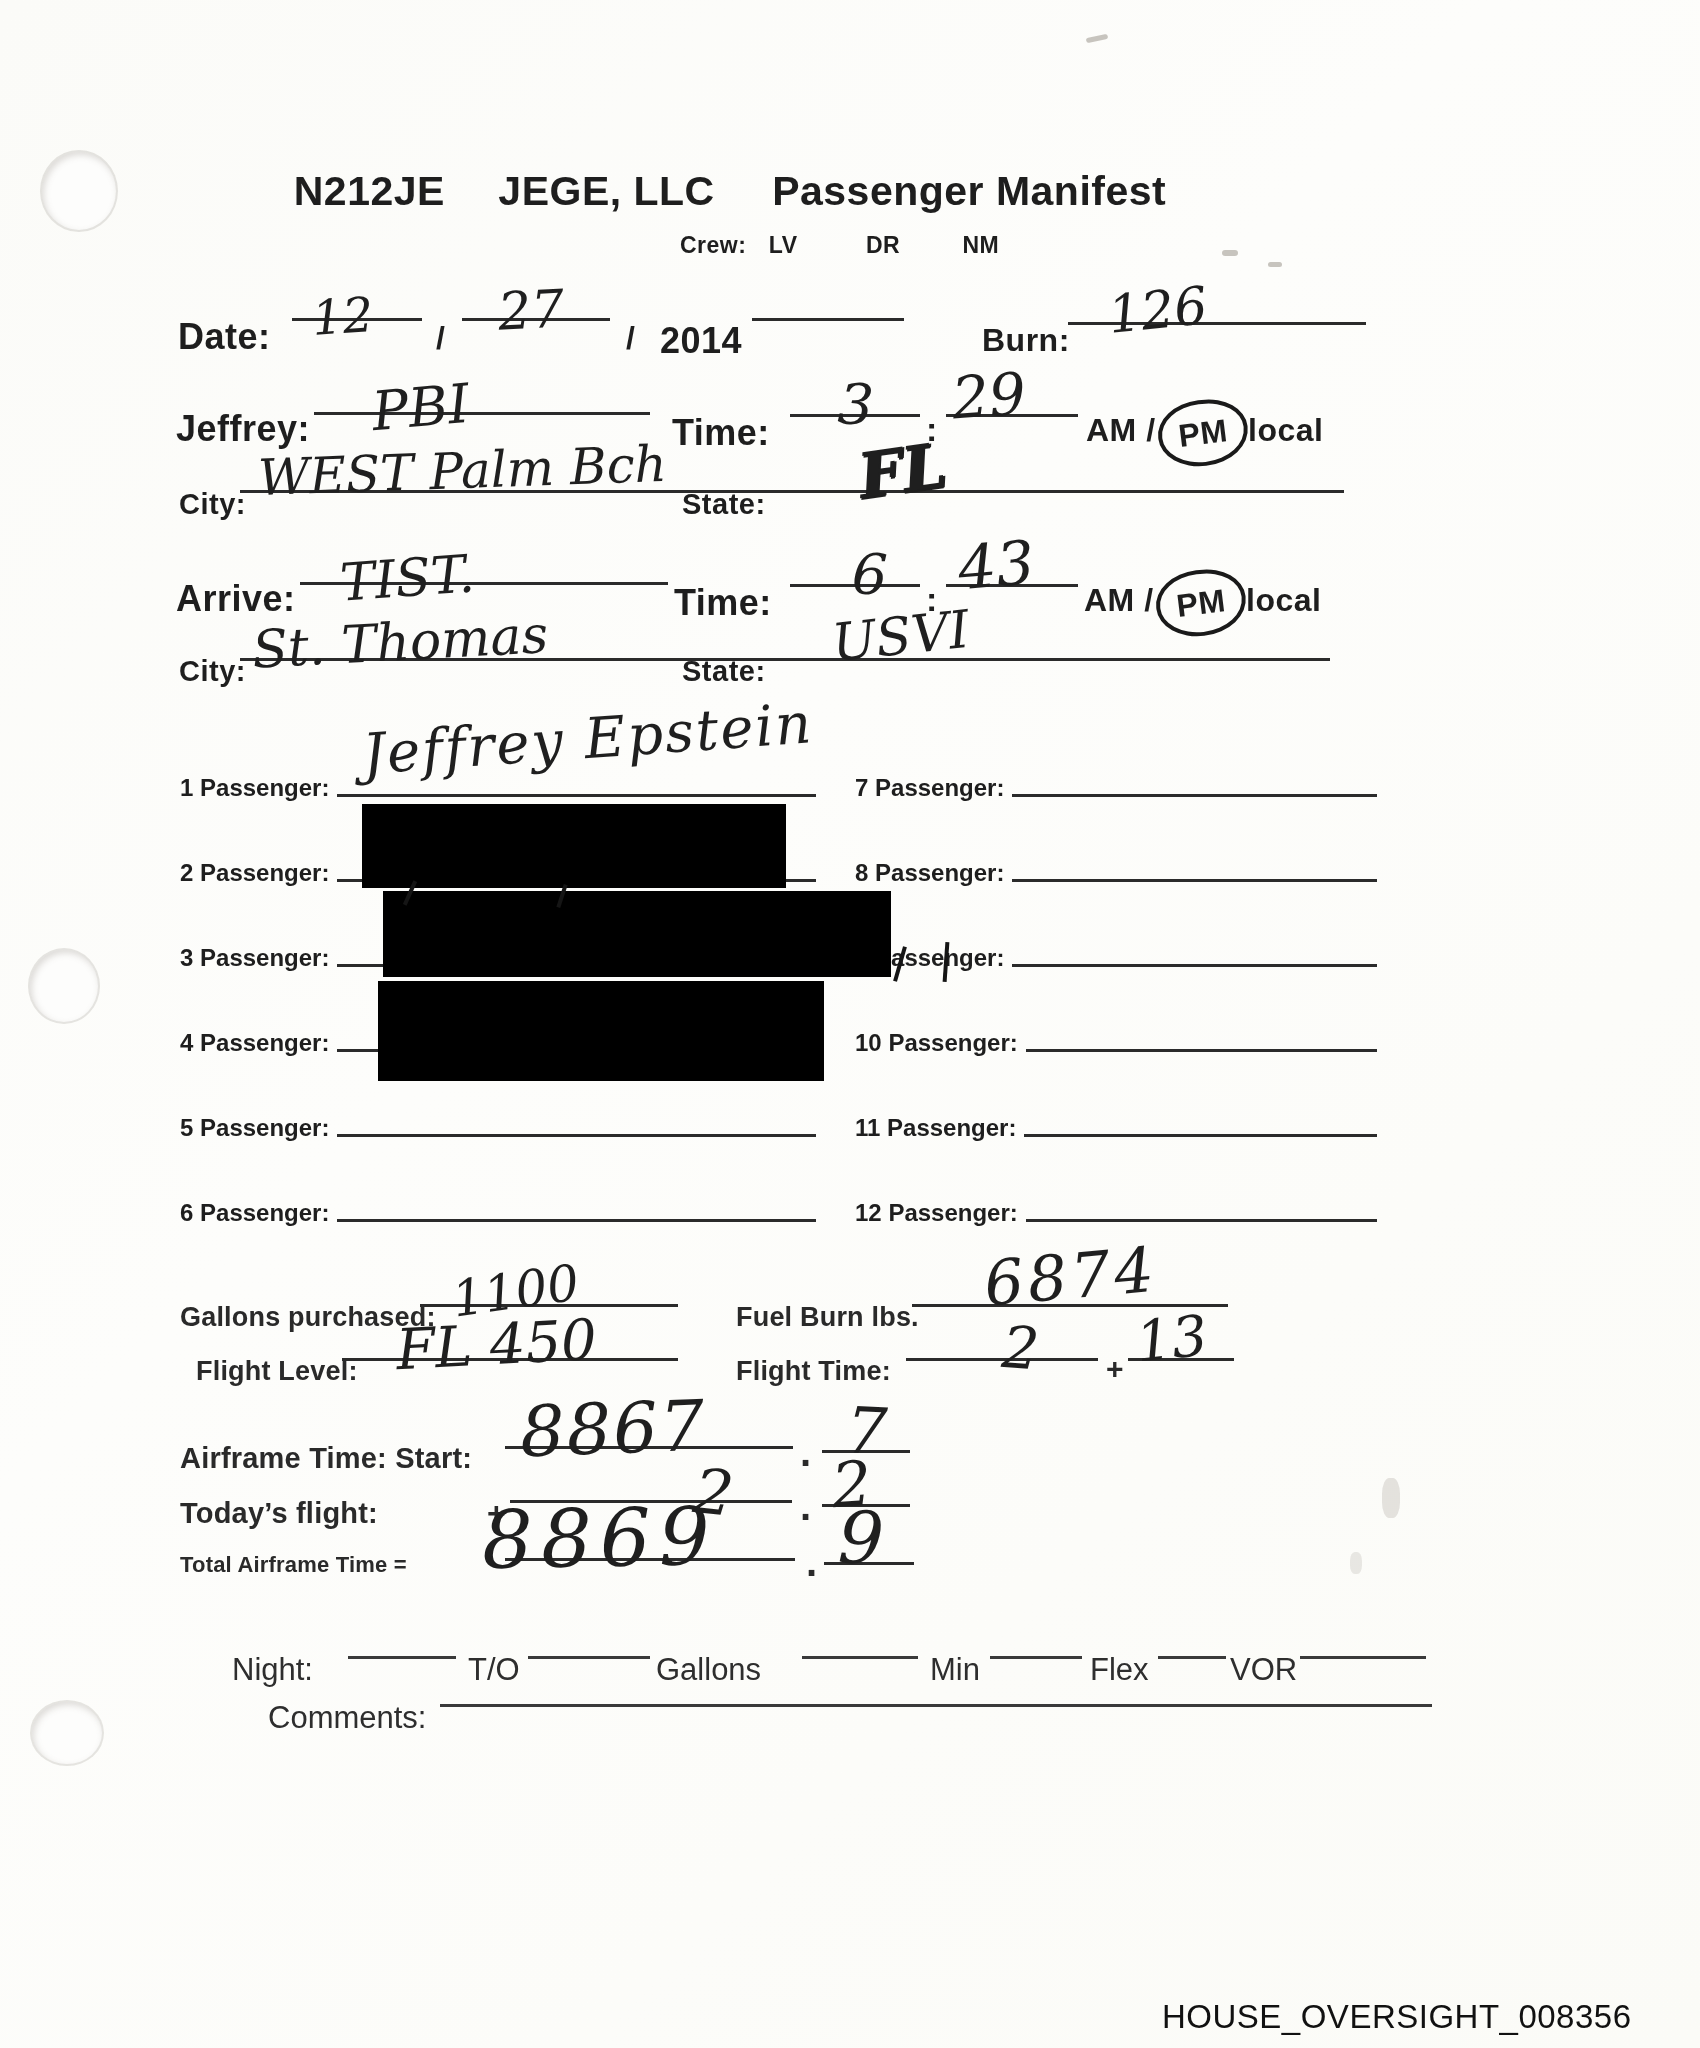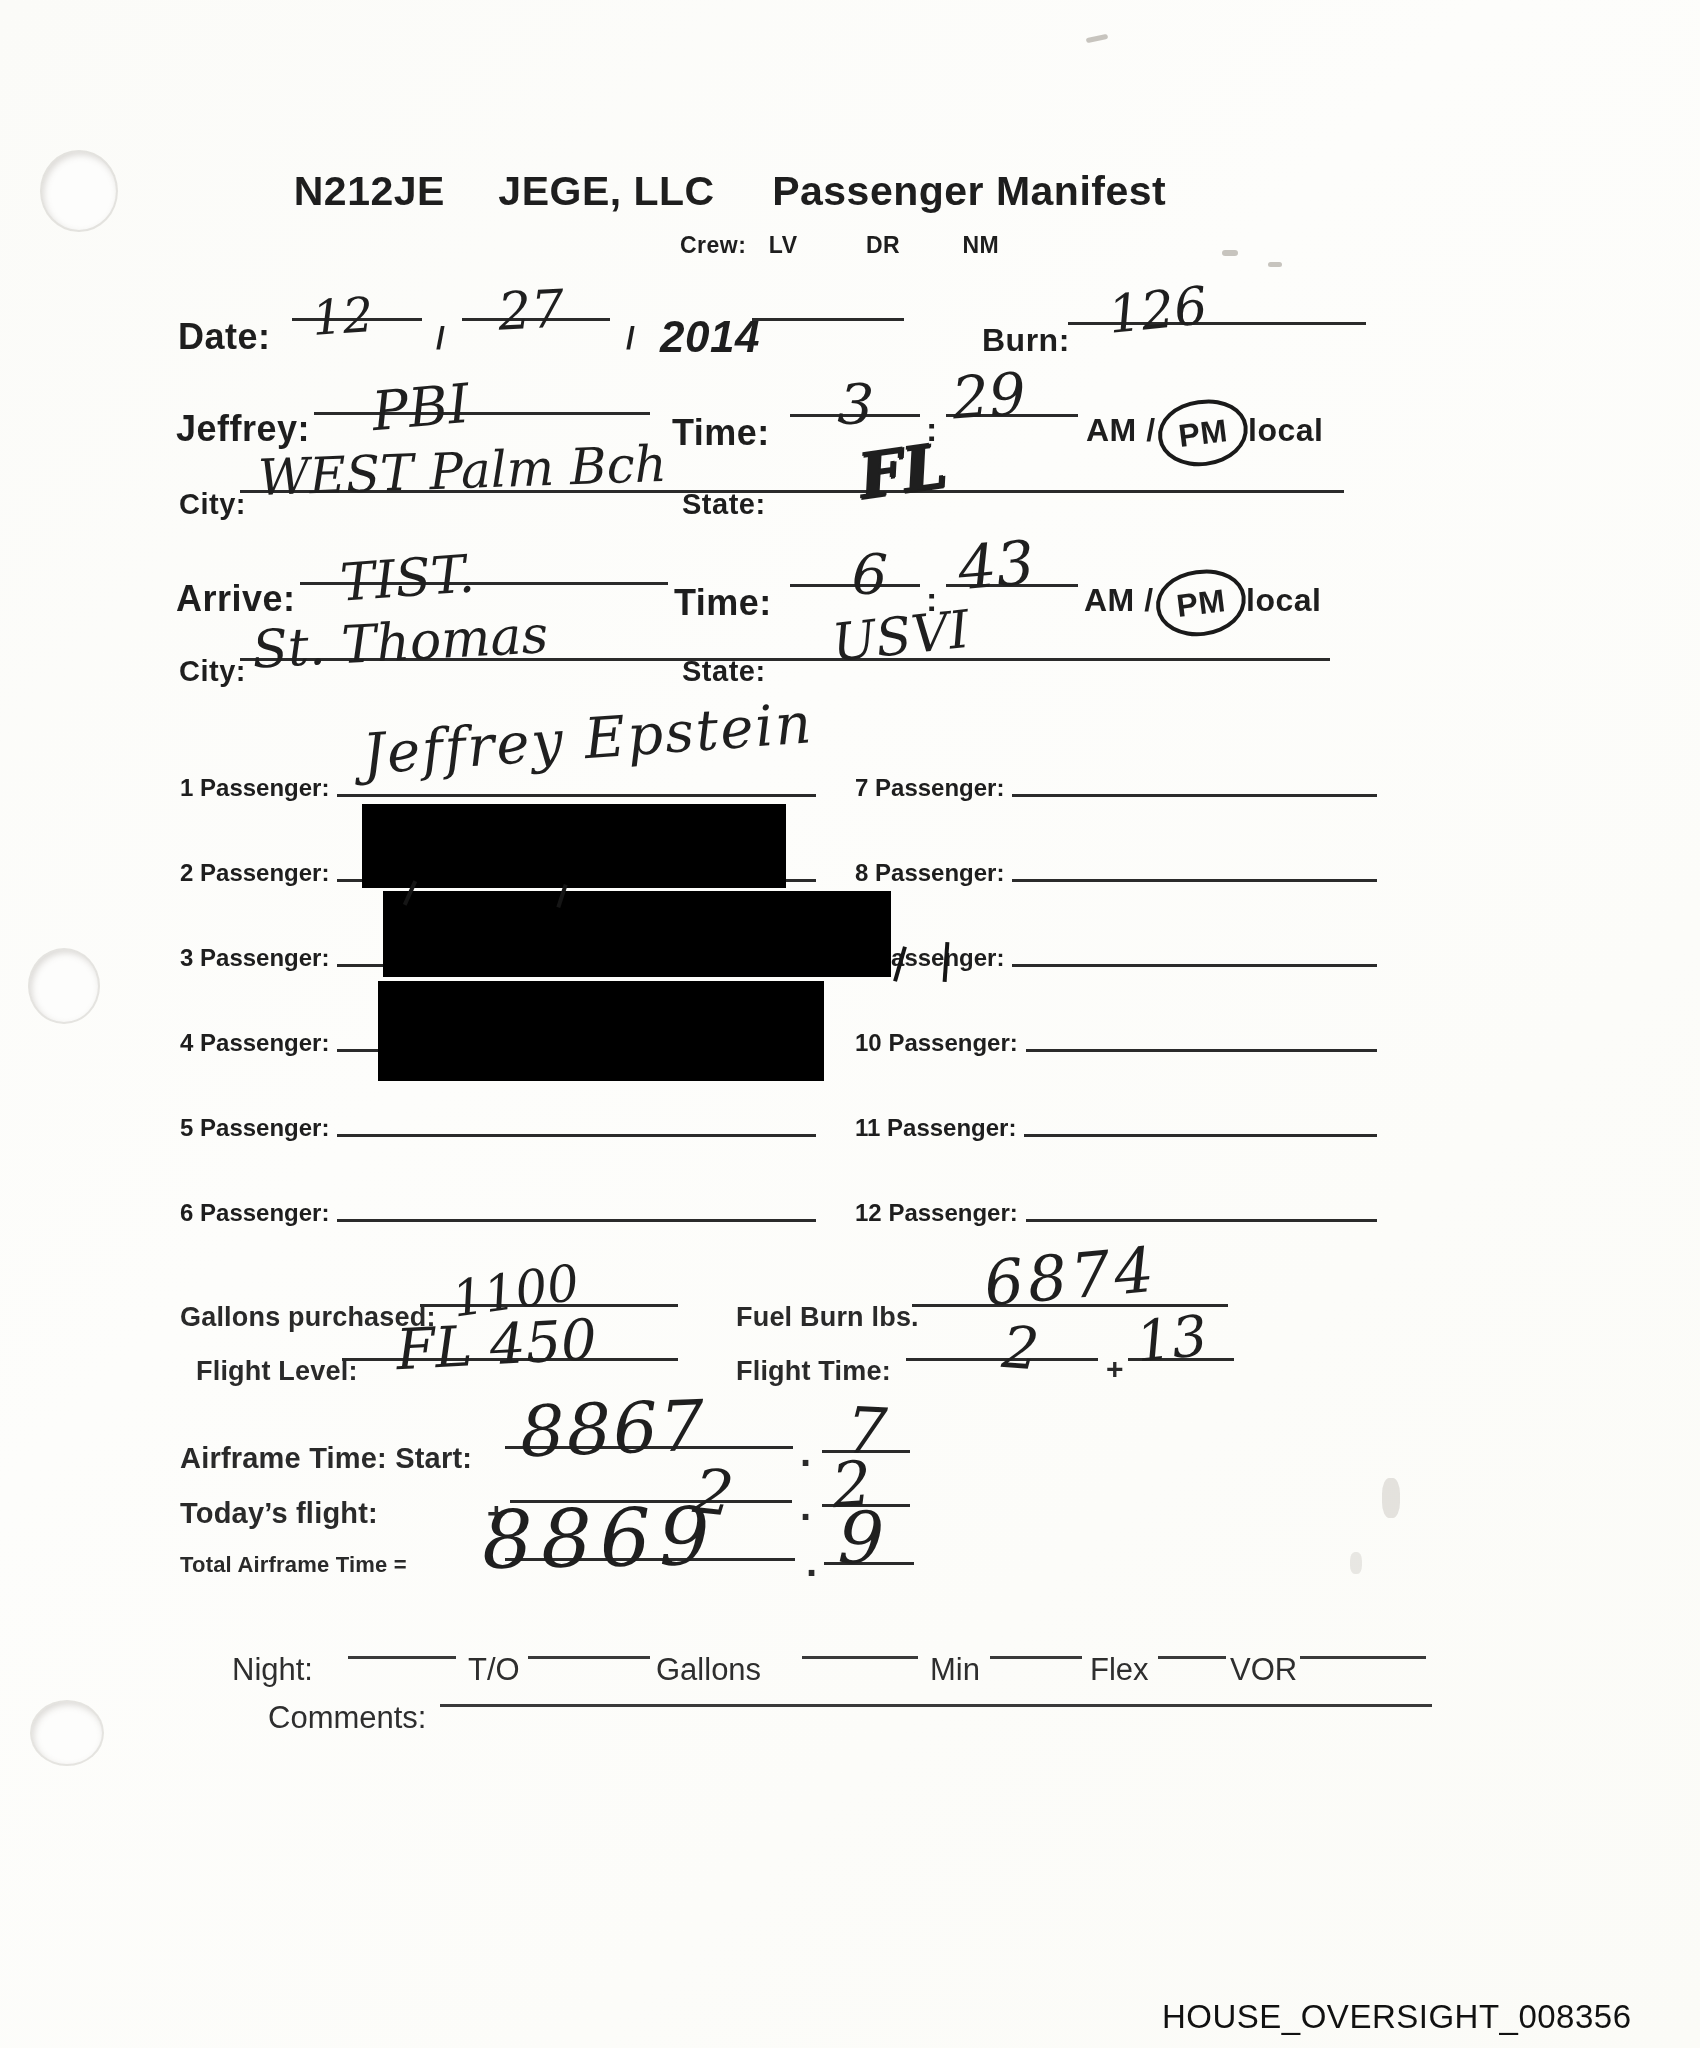--- a/index.html
+++ b/index.html
@@ -48,21 +48,21 @@
     <span class="b" style="margin-left:56px;">NM</span>
   </div>
 
   <span class="abs b" style="left:178px;top:316px;font-size:36px;">Date:</span>
   <div class="ln" style="left:292px;top:318px;width:130px;"></div>
   <span class="abs hw" style="left:312px;top:288px;font-size:48px;transform:rotate(-4deg);">12</span>
   <span class="abs b" style="left:436px;top:320px;font-size:32px;">/</span>
   <div class="ln" style="left:462px;top:318px;width:148px;"></div>
   <span class="abs hw" style="left:498px;top:280px;font-size:52px;transform:rotate(-3deg);">27</span>
   <span class="abs b" style="left:626px;top:320px;font-size:32px;">/</span>
-  <span class="abs b" style="left:660px;top:312px;font-size:44px;font-style:italic;">2014</span>
+  <span class="abs b" style="left:660px;top:320px;font-size:36px;">2014</span>
   <div class="ln" style="left:752px;top:318px;width:152px;"></div>
   <span class="abs b" style="left:982px;top:322px;font-size:32px;">Burn:</span>
   <div class="ln" style="left:1068px;top:322px;width:298px;"></div>
   <span class="abs hw" style="left:1108px;top:280px;font-size:52px;transform:rotate(-6deg);">126</span>
 
   <span class="abs b" style="left:176px;top:408px;font-size:36px;">Jeffrey:</span>
   <div class="ln" style="left:314px;top:412px;width:336px;"></div>
   <span class="abs hw" style="left:372px;top:376px;font-size:54px;transform:rotate(-5deg);">PBI</span>
   <span class="abs b" style="left:672px;top:412px;font-size:36px;">Time:</span>
   <div class="ln" style="left:790px;top:414px;width:130px;"></div>

